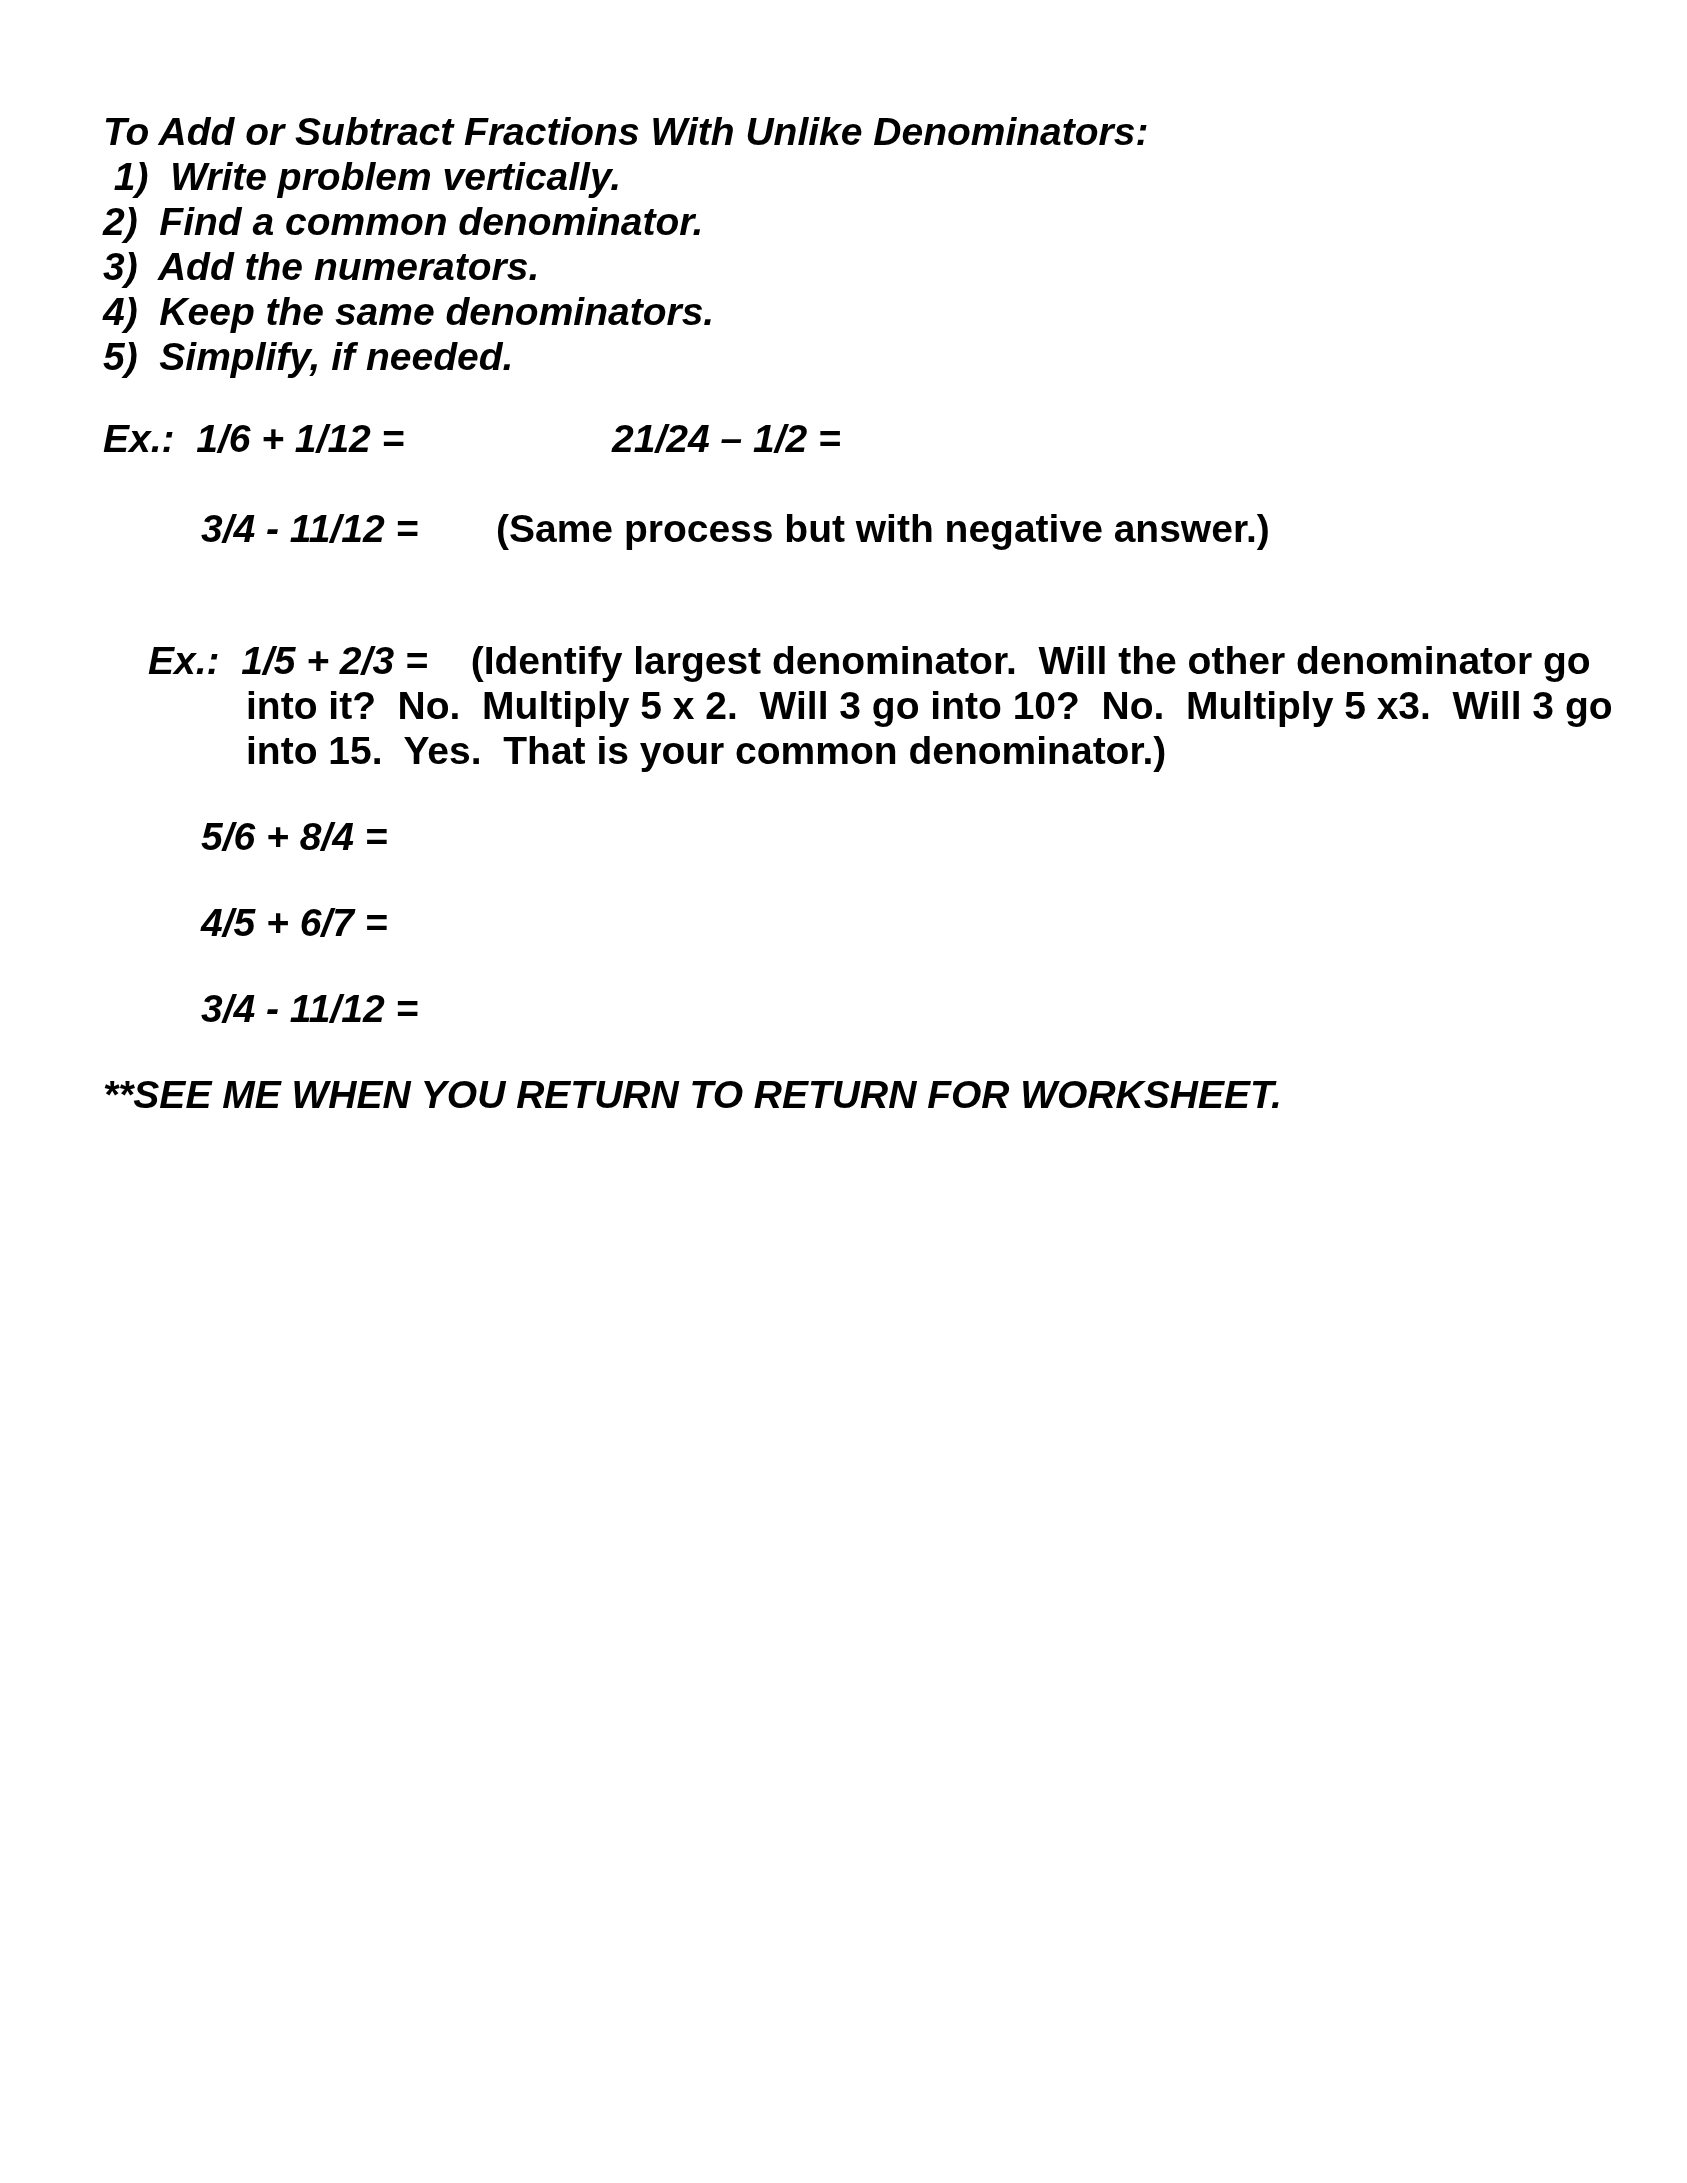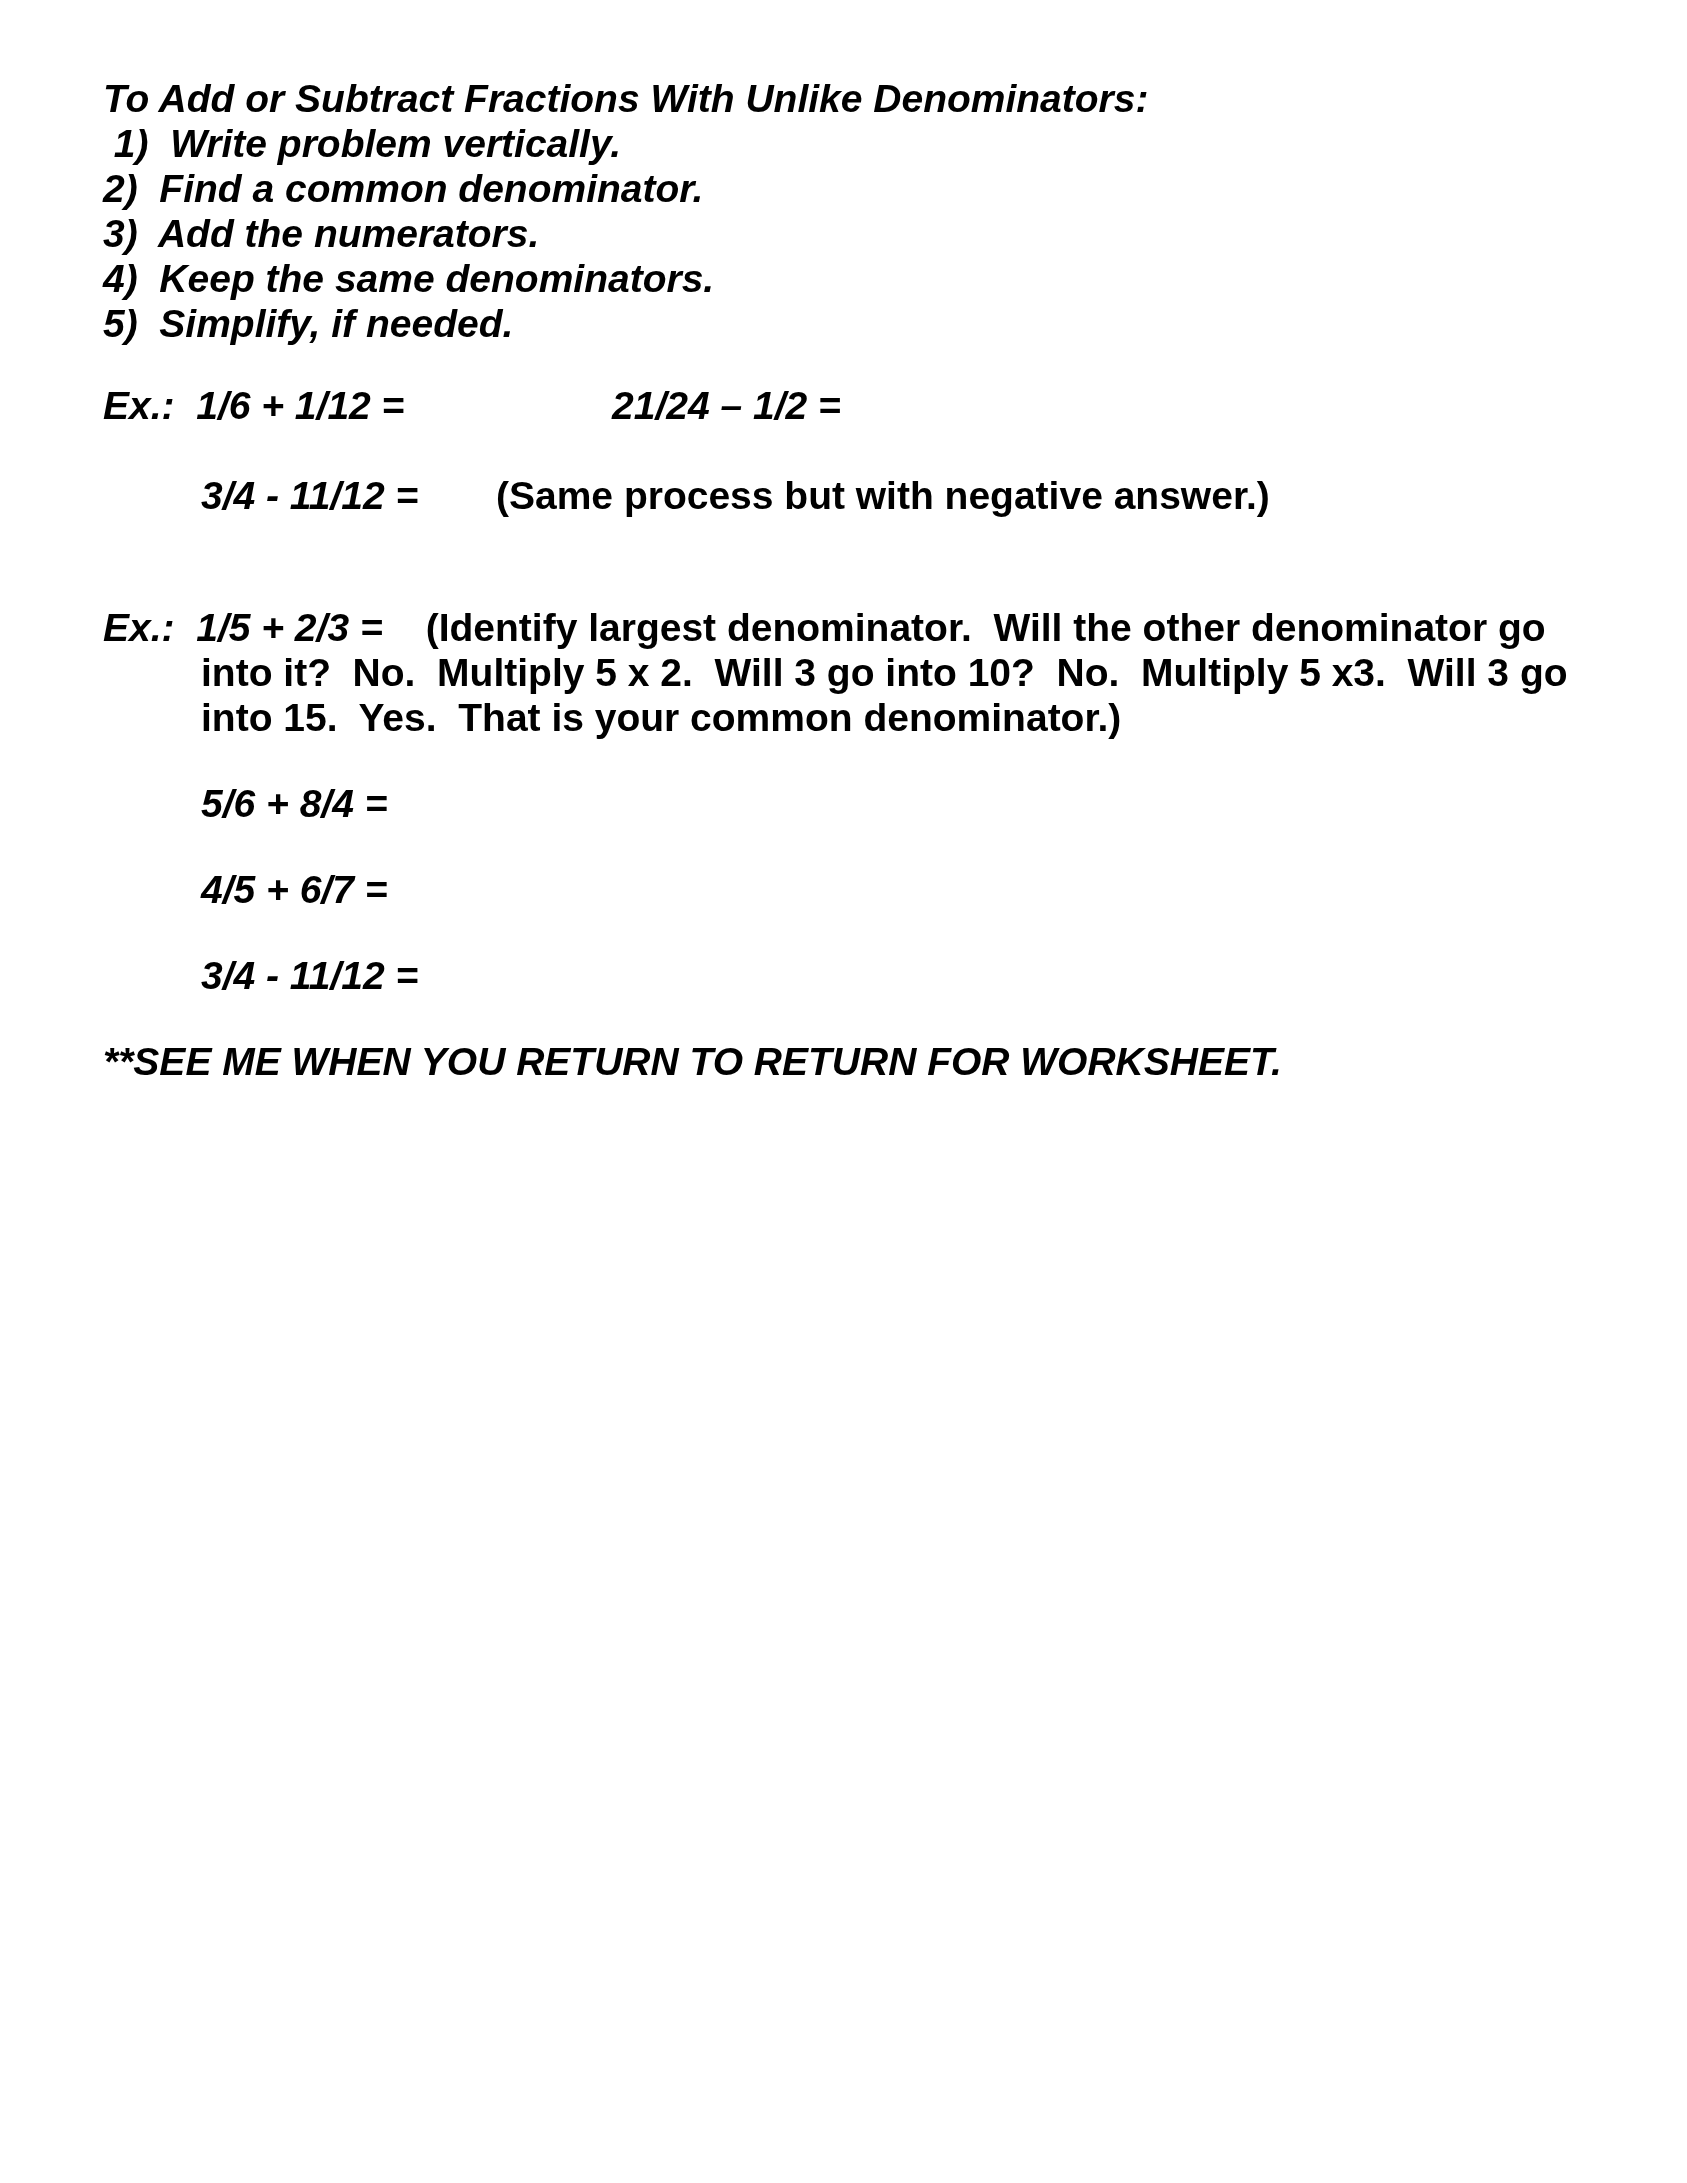--- a/index.html
+++ b/index.html
@@ -10,26 +10,26 @@
       height: 2183px;
       background: #ffffff;
       color: #000000;
       font-family: "Liberation Sans", sans-serif;
       font-weight: bold;
       font-style: italic;
       font-size: 39px;
       line-height: 45px;
       overflow: hidden;
     }
-    .content { padding: 76px 0 0 103px; }
+    .content { padding: 109px 0 0 103px; }
     [data-bind] { white-space: pre-wrap; }
     .row { position: relative; }
     .mt-blank { margin-top: 37px; }      
     .mt-blank2 { margin-top: 45px; }     
-    .mt-dblank { margin-top: 87px; }    
+    .mt-dblank { margin-top: 87px; margin-left: 45px; }    
     .mt-prac { margin-top: 41px; }       
     .indent { padding-left: 98px; }
     .abs-right { position: absolute; left: 509px; top: 0; }
     .abs-note { position: absolute; left: 393px; top: 0; font-style: normal; }
     .upright { font-style: normal; }
     .explain-gap { margin-left: 43px; }
     .hanging {
       padding-left: 98px;
       text-indent: -98px;
       width: 1482px; 

